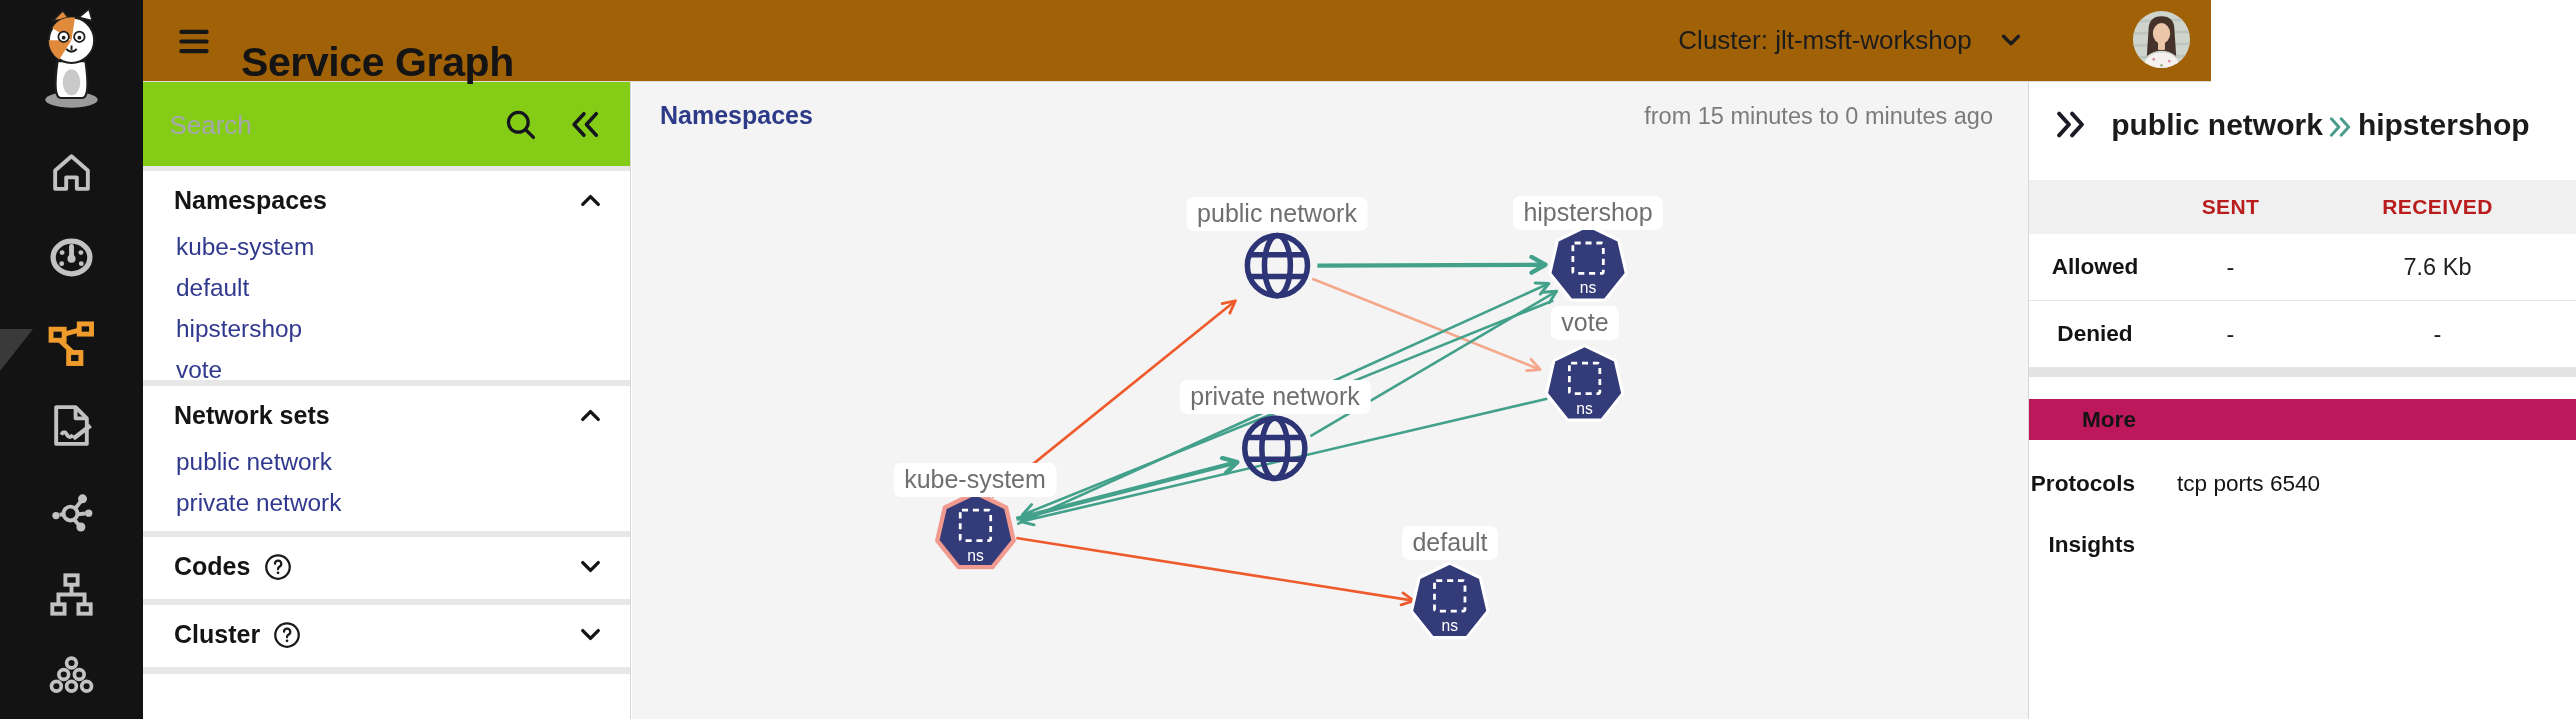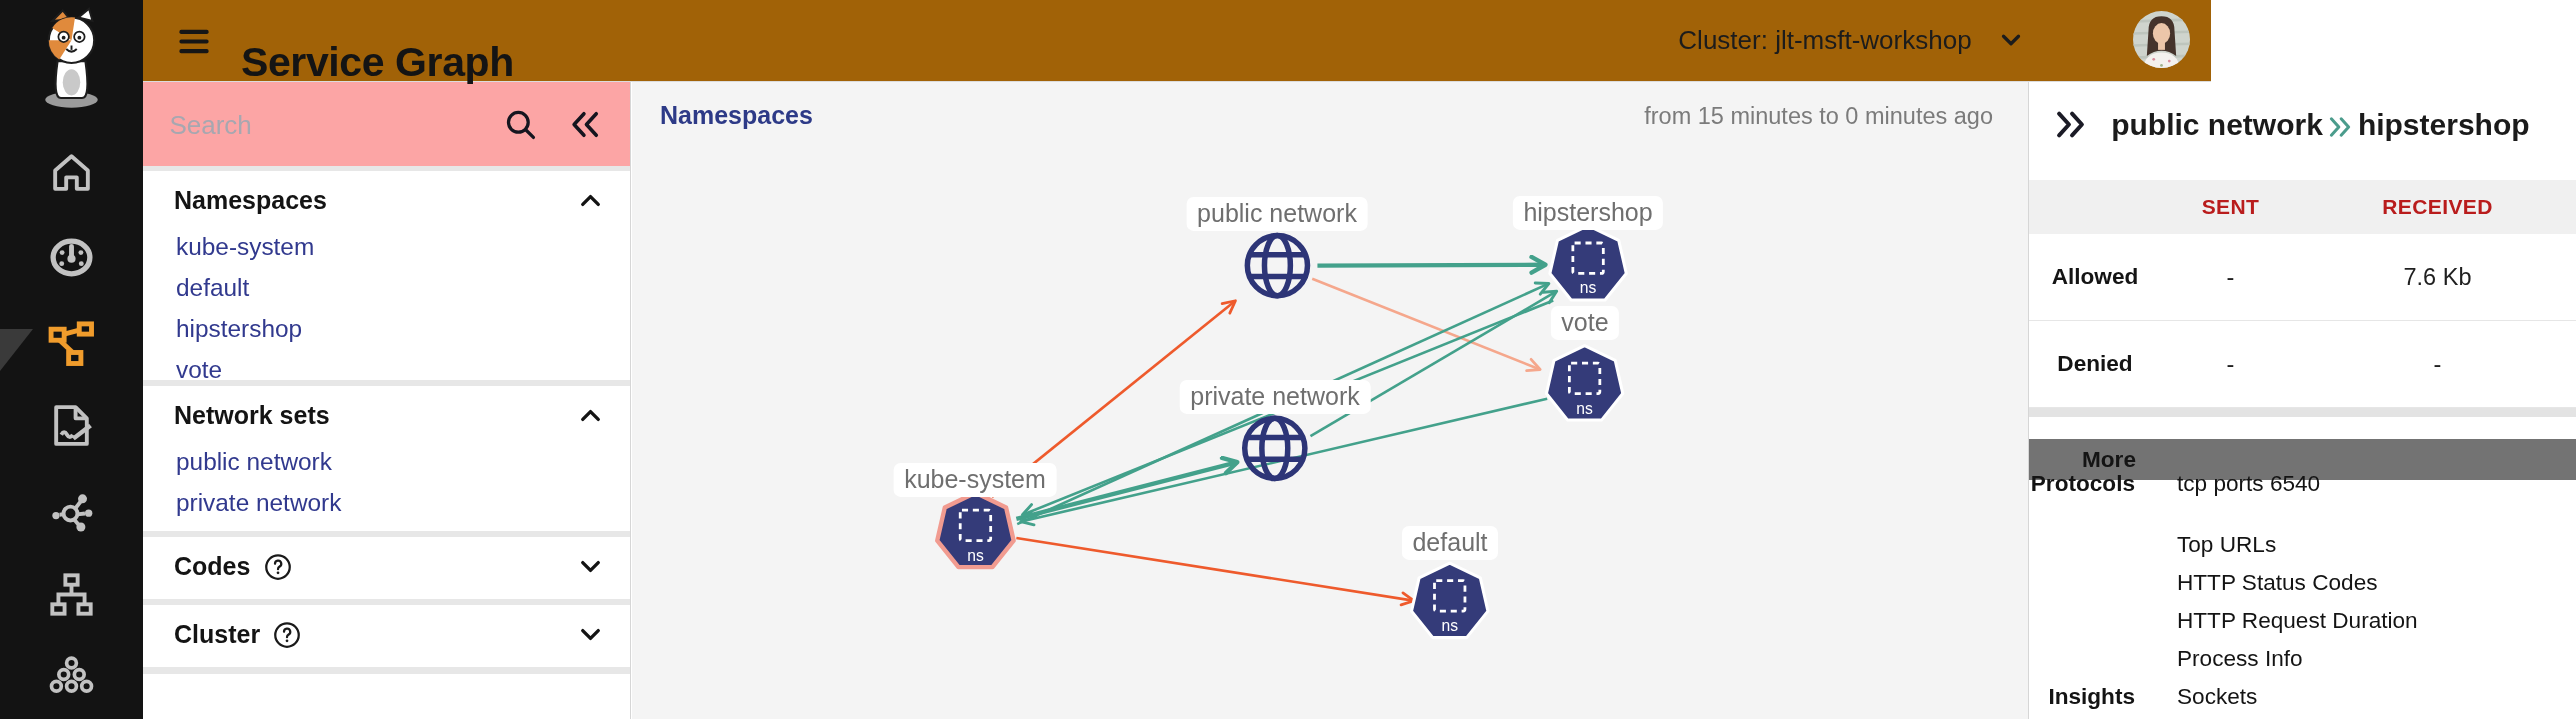--- a/index.html
+++ b/index.html
@@ -21,21 +21,21 @@
   
   .topbar { position:absolute; left:143px; top:0; width:2068px; height:82px; background:#a16207; border-bottom:1.7px solid #dcdcdc; z-index:5; }
   .hamburger { position:absolute; left:31px; top:23.5px; width:40px; height:35px; color:#161616; cursor:pointer; }
   .page-title { position:absolute; left:98px; top:11.3px; font-size:41px; font-weight:700; color:#141414; letter-spacing:-0.4px; }
   .cluster-sel { position:absolute; right:185px; top:0; height:80px; display:flex; align-items:center; gap:24.4px; font-size:26px; color:#1c1c1c; cursor:pointer; }
   .cluster-sel svg { width:30px; height:30px; color:#1c1c1c; }
   .avatar { position:absolute; right:21px; top:11.3px; width:57px; height:57px; border-radius:50%; overflow:hidden; cursor:pointer; }
 
   
   .sidebar { position:absolute; left:143px; top:82px; width:488px; height:637px; background:#e7e7e7; border-right:1.7px solid #d6d6d6; display:flex; flex-direction:column; }
-  .search-row { position:relative; height:84px; background:#fca5a5; margin-bottom:5.2px; flex:0 0 auto; }
+  .search-row { position:relative; height:84px; background:#84cc16; margin-bottom:5.2px; flex:0 0 auto; }
   .search-row input { position:absolute; left:24.4px; top:21px; width:314px; height:44px; border:none; outline:none; font-size:26px; color:#333; font-family:inherit; background:transparent; }
   .search-row input::placeholder { color:#a7a7b0; }
   .search-icon { position:absolute; right:91px; top:24.4px; width:37px; height:37px; color:#15151f; cursor:pointer; }
   .collapse-icon { position:absolute; right:26px; top:24.4px; width:37px; height:37px; color:#15151f; cursor:pointer; }
   #sidebar-sections { display:flex; flex-direction:column; gap:6.1px; flex:1 1 auto; }
   .card { background:#fff; flex:0 0 auto; }
   .card.filler { flex:1 1 auto; }
   .card-header { display:flex; align-items:center; height:52px; padding:7px 24.4px 0 31px; font-size:25px; font-weight:700; color:#141414; cursor:pointer; }
   .card-header .help { width:30px; height:30px; margin-left:12.2px; color:#1a1a1a; flex:0 0 auto; cursor:pointer; }
   .card-header .chev { margin-left:auto; width:31px; height:31px; color:#141414; }
@@ -53,26 +53,26 @@
 
   
   .details { position:absolute; left:2029px; top:82px; width:547px; height:637px; background:#fff; }
   .d-title { position:absolute; left:22.6px; top:24.4px; display:flex; align-items:center; gap:22.6px; }
   .d-title .expand { width:37px; height:37px; color:#1b1b26; cursor:pointer; flex:0 0 auto; }
   .d-title .t { font-size:30px; font-weight:600; color:#1b1b1b; display:flex; align-items:center; }
   .d-title .sep { width:28px; height:28px; color:#4b9c8c; margin:3.5px 3.5px 0; }
   .d-body { position:absolute; left:0; top:98px; width:547px; }
   .d-thead { display:grid; grid-template-columns:132px 139px 275px; height:54px; background:#f0f0f0; align-items:center; font-size:21px; font-weight:700; color:#b91c1c; letter-spacing:0.4px; }
   .d-thead .c { text-align:center; }
-  .d-row { display:grid; grid-template-columns:132px 139px 275px; height:87px; align-items:center; border-bottom:1.7px solid #e6e6e6; font-size:23.5px; color:#1f1f1f; }
+  .d-row { display:grid; grid-template-columns:132px 139px 275px; height:67px; align-items:center; border-bottom:1.7px solid #e6e6e6; font-size:23.5px; color:#1f1f1f; }
   .d-row .lbl { font-weight:700; text-align:center; font-size:22.6px; color:#141414; }
   .d-row .c { text-align:center; }
   .d-gap { height:8.7px; background:#e3e3e3; }
   .d-spacer { height:22.6px; background:#fff; }
-  .d-more { height:41px; background:#737373; display:flex; align-items:center; padding-left:53px; font-size:22.6px; font-weight:700; color:#141414; }
+  .d-more { height:41px; background:#be185d; display:flex; align-items:center; padding-left:53px; font-size:22.6px; font-weight:700; color:#141414; }
   .d-kv { position:absolute; left:0; top:383px; width:547px; }
   .kv-row { display:flex; align-items:flex-end; margin-bottom:22.6px; }
   .kv-label { width:106px; text-align:right; font-weight:700; font-size:22.6px; color:#141414; flex:0 0 auto; line-height:38px; }
   .kv-value { margin-left:42px; font-size:22.6px; color:#141414; line-height:38px; }
   .kv-value div { line-height:38px; }
 </style>
 </head>
 <body>
 
 <svg width="0" height="0" style="position:absolute" aria-hidden="true">
@@ -438,23 +438,16 @@
     <div class="d-spacer"></div>
     <div class="d-more">More</div>
   </div>
   <div class="d-kv">
     <div class="kv-row">
       <div class="kv-label">Protocols</div>
       <div class="kv-value">tcp ports 6540</div>
     </div>
     <div class="kv-row">
       <div class="kv-label">Insights</div>
-      <div class="kv-value" id="insights-items">
-          <div>Top URLs</div>
-          <div>HTTP Status Codes</div>
-          <div>HTTP Request Duration</div>
-          <div>Process Info</div>
-          <div>Sockets</div>
-        </div>
     </div>
   </div>
 </aside>
 
 
 </body></html>

